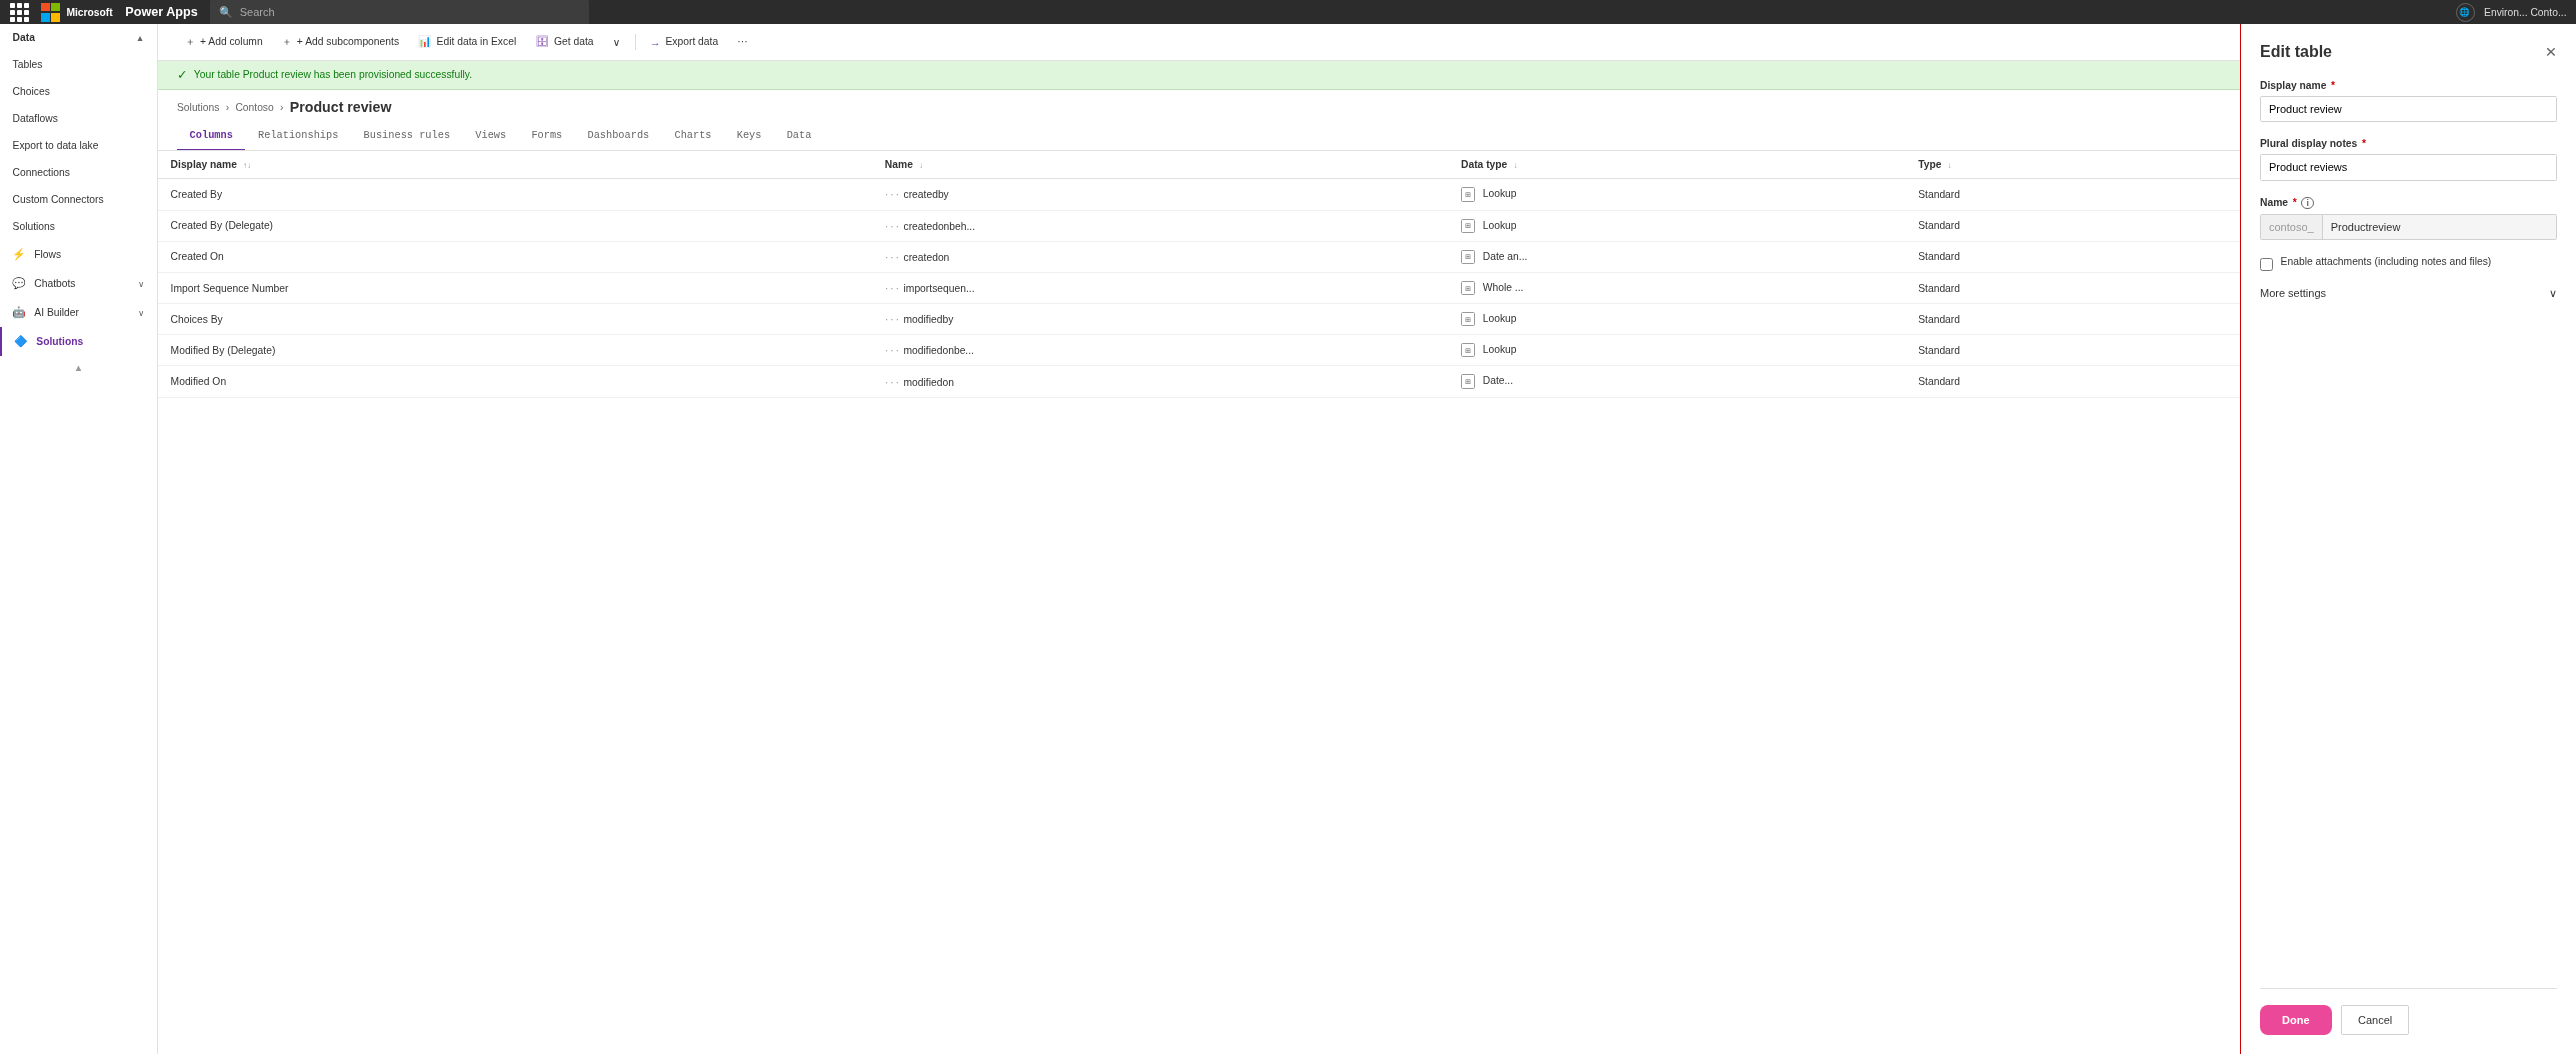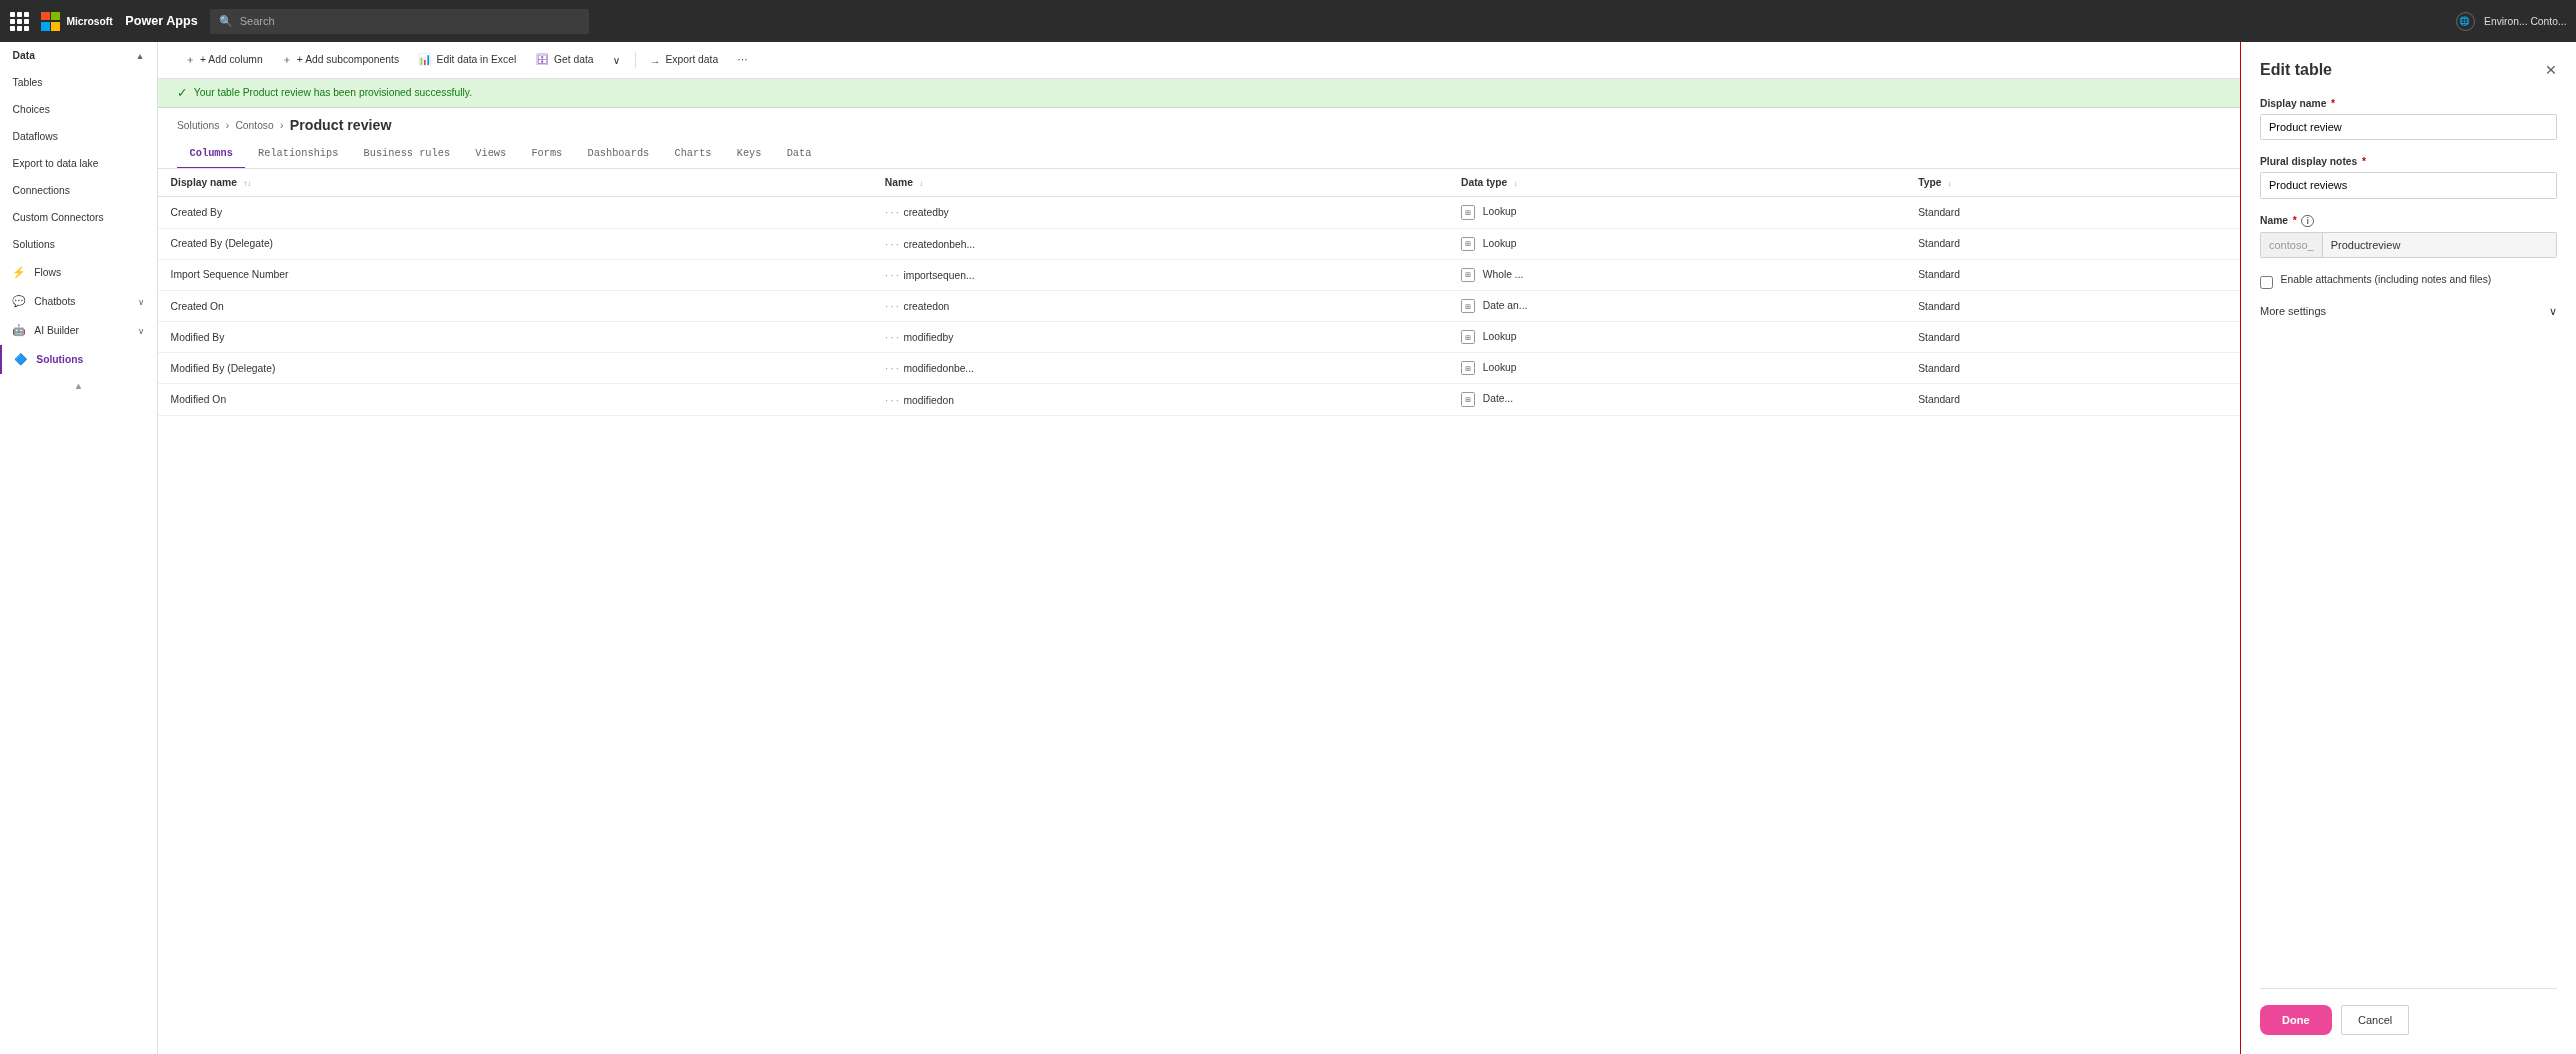--- a/index.html
+++ b/index.html
@@ -1,19 +1,19 @@
 <!DOCTYPE html>
 <html style="font-size:12.6px"><head>
   <meta charset="utf-8">
   <style>
     * { box-sizing: border-box; margin: 0; padding: 0; }
     body { font-family: 'Segoe UI', sans-serif; font-size: 11px; background: #f3f2f1; display: flex; flex-direction: column; height: 100vh; overflow: hidden; }
 
     
-    .topbar { background: #2c2c2c; color: white; display: flex; align-items: center; height: 42px; padding: 0 9.5px; gap: 12.6px; flex-shrink: 0; }
+    .topbar { background: #2c2c2c; color: white; display: flex; align-items: center; height: 24px; padding: 0 9.5px; gap: 12.6px; flex-shrink: 0; }
     .topbar-waffle { width: 19px; height: 19px; display: grid; grid-template-columns: repeat(3,5.5px); grid-template-rows: repeat(3,5.5px); gap: 1.6px; cursor: pointer; }
     .topbar-waffle span { background: white; border-radius: 0.8px; }
     .topbar-logo { display: flex; align-items: center; gap: 6.3px; }
     .ms-logo { width: 19px; height: 19px; display: grid; grid-template-columns: 1fr 1fr; grid-template-rows: 1fr 1fr; gap: 1.6px; }
     .ms-logo span:nth-child(1) { background: #f25022; }
     .ms-logo span:nth-child(2) { background: #7fba00; }
     .ms-logo span:nth-child(3) { background: #00a4ef; }
     .ms-logo span:nth-child(4) { background: #ffb900; }
     .topbar-appname { font-size: 12.6px; font-weight: 600; color: white; }
     .topbar-search { flex: 1; max-width: 379px; display: flex; align-items: center; background: #3d3d3d; border-radius: 1.6px; padding: 0 9.5px; height: 25px; gap: 6.3px; }
@@ -277,53 +277,53 @@
       <td>
         <span class="data-icon">⊞</span>
         <span>Lookup</span>
       </td>
       <td>
         <span>Standard</span>
       </td>
     </tr>
             <tr>
       <td>
+        <span>Created On</span>
+      </td>
+      <td>
+        <span class="dots-menu">···</span>
+        <span>createdon</span>
+      </td>
+      <td>
+        <span class="data-icon">⊞</span>
+        <span>Date an...</span>
+      </td>
+      <td>
+        <span>Standard</span>
+      </td>
+    </tr>
+            <tr>
+      <td>
         <span>Import Sequence Number</span>
       </td>
       <td>
         <span class="dots-menu">···</span>
         <span>importsequen...</span>
       </td>
       <td>
         <span class="data-icon">⊞</span>
         <span>Whole ...</span>
       </td>
       <td>
         <span>Standard</span>
       </td>
     </tr>
             <tr>
       <td>
-        <span>Created On</span>
-      </td>
-      <td>
-        <span class="dots-menu">···</span>
-        <span>createdon</span>
-      </td>
-      <td>
-        <span class="data-icon">⊞</span>
-        <span>Date an...</span>
-      </td>
-      <td>
-        <span>Standard</span>
-      </td>
-    </tr>
-            <tr>
-      <td>
-        <span>Modified By</span>
+        <span>Choices By</span>
       </td>
       <td>
         <span class="dots-menu">···</span>
         <span>modifiedby</span>
       </td>
       <td>
         <span class="data-icon">⊞</span>
         <span>Lookup</span>
       </td>
       <td>

